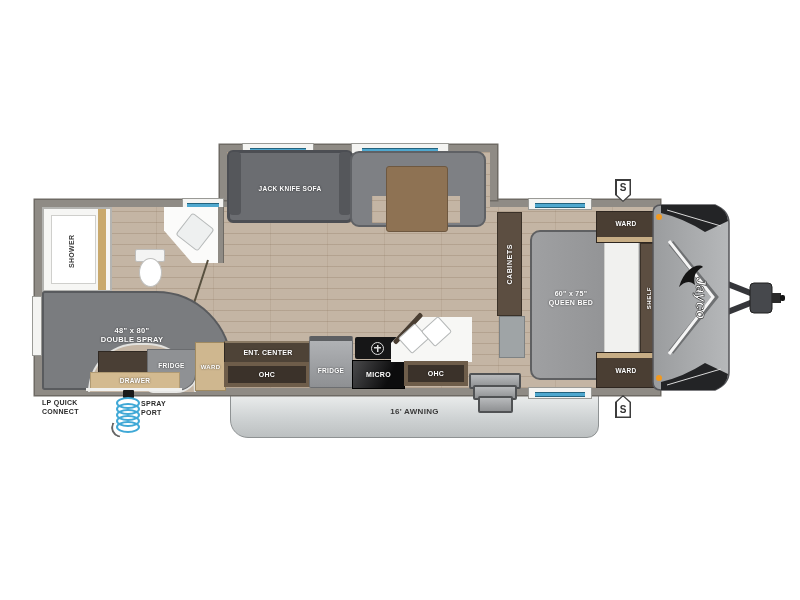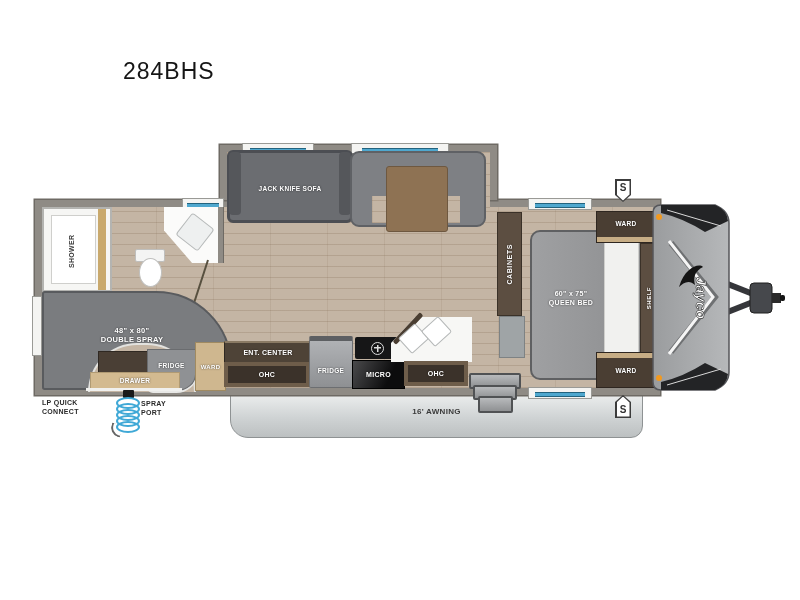--- a/index.html
+++ b/index.html
@@ -34,23 +34,22 @@
   .coil{position:absolute;width:20px;height:8px;border:2.2px solid #3fa8d6;border-radius:50%;background:transparent;}
   .burner{width:11px;height:11px;border:1.5px solid #ddd;border-radius:50%;
           background:linear-gradient(#ddd,#ddd) center/7px 1.5px no-repeat,
                      linear-gradient(#ddd,#ddd) center/1.5px 7px no-repeat;}
 </style>
 </head>
 <body>
 
 <div class="canvas">
 
-  <div class="title">284BHS</div>
-
-  <div class="abs" style="left:230px;top:393px;width:367px;height:43px;background:linear-gradient(180deg,#eceeee 0%,#cfd3d4 55%,#bcc0c1 100%);border:1px solid #8e9293;border-radius:0 0 12px 18px;padding-left:44px;">
+
+  <div class="abs" style="left:230px;top:393px;width:367px;height:43px;background:linear-gradient(180deg,#eceeee 0%,#cfd3d4 55%,#bcc0c1 100%);border:1px solid #8e9293;border-radius:0 0 12px 18px;">
     <div class="lab dark" style="position:absolute;left:0;right:0;top:12px;height:10px;font-size:8px;color:#3a3a3a;">16' AWNING</div>
   </div>
 
   <svg class="abs" style="left:718px;top:276px;" width="68" height="44" viewBox="0 0 68 44">
     <line x1="2" y1="5" x2="40" y2="20" stroke="#35363a" stroke-width="6"></line>
     <line x1="2" y1="39" x2="40" y2="24" stroke="#35363a" stroke-width="6"></line>
     <rect x="32" y="7" width="22" height="30" rx="4" fill="#46484c" stroke="#1f1f1f"></rect>
     <rect x="54" y="17" width="9" height="10" fill="#2a2a2a"></rect>
     <rect x="62" y="19" width="5" height="6" rx="2" fill="#141414"></rect>
   </svg>

